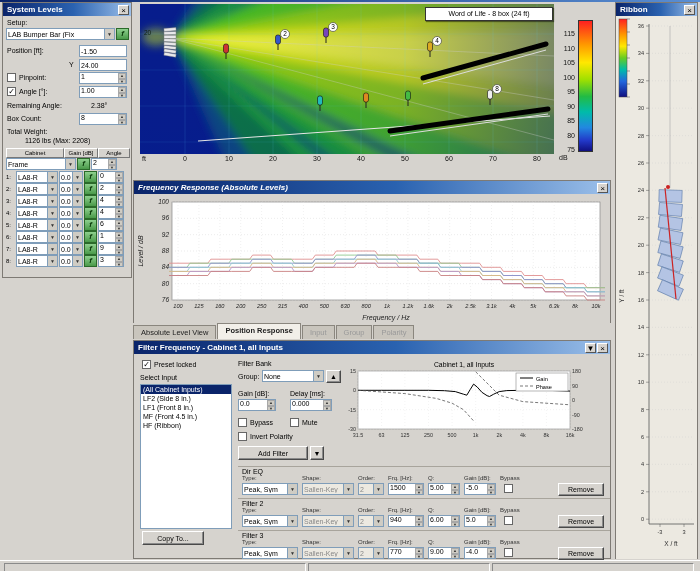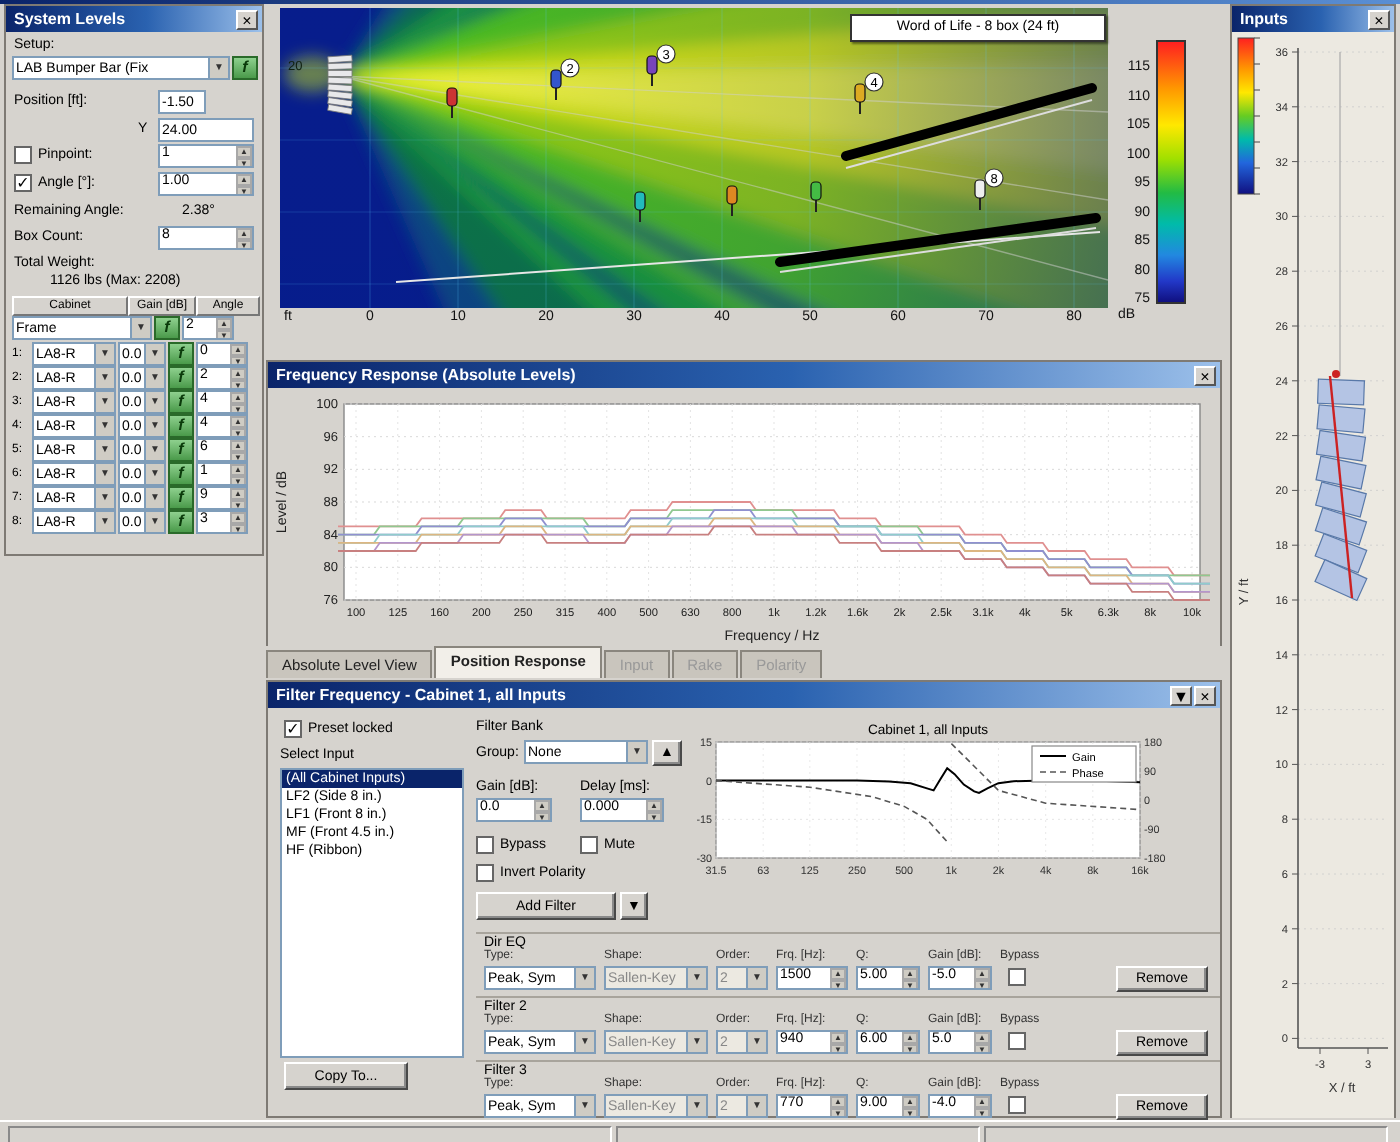--- a/index.html
+++ b/index.html
@@ -28,21 +28,21 @@
   .rn{width:9px;font-size:6px;flex:none;}
   #ss-panel{left:2px;top:2px;width:130px;height:276px;}
   #cabinet-rows{position:absolute;left:3px;top:168px;width:124px;}
   #spl-map{position:absolute;left:140px;top:4px;width:414px;height:150px;}
   #map-title-box{position:absolute;left:425px;top:7px;width:126px;height:12px;background:#fff;border:1px solid #333;font-size:7px;line-height:11px;text-align:center;box-shadow:1px 1px 1px rgba(0,0,0,.45);}
   #map-axis{position:absolute;left:140px;top:155px;width:414px;height:12px;font-size:7px;color:#111;}
   #map-unit{position:absolute;left:2px;top:0;}
   #db-scale{position:absolute;left:551px;top:14px;width:60px;height:150px;font-size:7px;color:#111;}
   #db-bar{position:absolute;left:27px;top:6px;width:13px;height:130px;border:1px solid #333;background:linear-gradient(#ff2020,#ff9800 18%,#ffe800 32%,#a0e000 45%,#22bb44 58%,#00bbaa 70%,#2288e0 82%,#2238c8 92%,#101080);}
   #db-unit{position:absolute;left:8px;top:140px;}
-  #fr-panel{left:133px;top:180px;width:478px;height:143px;}
+  #fr-panel{left:133px;top:180px;width:478px;height:143px;font-style:italic;}
   #fr-body{position:absolute;left:0;top:13px;width:476px;height:130px;background:#d6d3ce;}
   #tabs{position:absolute;left:133px;top:324px;width:478px;height:15px;display:flex;align-items:flex-end;}
   .tab{height:13px;padding:0 7px;font-size:7.5px;line-height:13px;background:#c9c5bd;border:1px solid #8a867e;border-bottom:none;margin-right:1px;color:#222;white-space:nowrap;}
   .tab.act{background:#f2efe9;height:15px;font-weight:bold;}
   .tab.dis{color:#999;}
   #flt-panel{left:133px;top:340px;width:478px;height:219px;}
   #input-list{position:absolute;left:6px;top:43px;width:92px;height:145px;background:#fff;border:1px solid #7f9db9;overflow:hidden;box-sizing:border-box;}
   .li{font-size:7px;padding:1px 2px;white-space:nowrap;color:#000;}
   .li.sel{background:#0a246a;color:#fff;}
   #flt-chart{position:absolute;left:196px;top:18px;width:274px;height:92px;}
@@ -68,21 +68,21 @@
     <span class="tbx">×</span>
   </div>
   <span class="lbl" style="left:4px;top:16px">Setup:</span>
   <div class="dd abs" style="left:3px;top:25px;width:109px">
     <span class="txt">LAB Bumper Bar (Fix</span>
     <span class="ar">▼</span>
   </div>
   <div class="fx abs" style="left:113px;top:25px">f</div>
 
   <span class="lbl" style="left:4px;top:44px">Position [ft]:</span>
-  <input class="tin" style="left: 76px; top: 42px; width: 24px;" value="-1.50">
+  <input class="tin" style="left: 76px; top: 42px; width: 48px;" value="-1.50">
   <span class="lbl" style="left:66px;top:58px">Y</span>
   <input class="tin" style="left: 76px; top: 56px; width: 48px;" value="24.00">
 
   <div class="cb abs" style="left:4px;top:70px"></div>
   <span class="lbl" style="left:16px;top:71px">Pinpoint:</span>
   <div class="spin abs" style="left:76px;top:69px;width:48px">
     <span class="txt">1</span>
     <span class="ars">
         <div>▲</div>
         <div>▼</div>
@@ -491,21 +491,21 @@
         <path d="M35.0,81.5 H53.0 L55.9,81.5 H73.9 L76.8,77.4 H94.8 L97.7,77.4 H115.7 L118.6,73.3 H136.6 L139.5,77.4 H157.5 L160.4,77.4 H178.4 L181.3,73.3 H199.3 L202.2,73.3 H220.2 L223.1,69.2 H241.1 L244.0,73.3 H262.0 L264.9,73.3 H282.9 L285.8,77.4 H303.8 L306.7,81.5 H324.7 L327.6,81.5 H345.6 L348.5,85.6 H366.5 L369.4,89.7 H387.4 L390.3,93.7 H408.3 L411.2,97.8 H429.2 L432.1,101.9 H450.1 L453.0,106.0 H471.0" fill="none" stroke="#c88080" stroke-width="0.9"></path>
         <text x="9" y="57" font-size="7" fill="#222" text-anchor="middle" transform="rotate(-90 9 57)">Level / dB</text>
         <text x="252" y="126" font-size="7" fill="#222" text-anchor="middle">Frequency / Hz</text>
       </svg></div>
 </div>
 
 <div id="tabs">
     <div class="tab">Absolute Level View</div>
     <div class="tab act">Position Response</div>
     <div class="tab dis">Input</div>
-    <div class="tab dis">Rake</div>
+    <div class="tab dis">Group</div>
     <div class="tab dis">Polarity</div>
   </div>
 
 <div class="win" id="flt-panel">
   <div class="tb">
     <span>Filter Frequency - Cabinet 1, all Inputs</span>
     <span class="sp"></span>
     <span class="tbx">▼</span>
     <span class="tbx">×</span>
   </div>
@@ -736,21 +736,21 @@
           </span>
         </div>
         <div class="cb" style="position: absolute; left: 266px; top: 17px;"></div>
         <button class="btn3d" style="left: 320px; top: 16px; width: 46px; height: 13px;">Remove</button>
       </div>
     </div>
 </div>
 
 <div class="win" id="rig-panel">
   <div class="tb">
-    <span>Inputs</span>
+    <span>Ribbon</span>
     <span class="sp"></span>
     <span class="tbx">×</span>
   </div>
   <div id="rig-body"><svg width="81" height="543">
         <defs>
           <linearGradient id="rbg" x1="0" y1="0" x2="0" y2="1">
             <stop offset="0" stop-color="#ff2020"></stop>
             <stop offset="0.2" stop-color="#ff9800"></stop>
             <stop offset="0.35" stop-color="#ffe800"></stop>
             <stop offset="0.5" stop-color="#66cc22"></stop>

